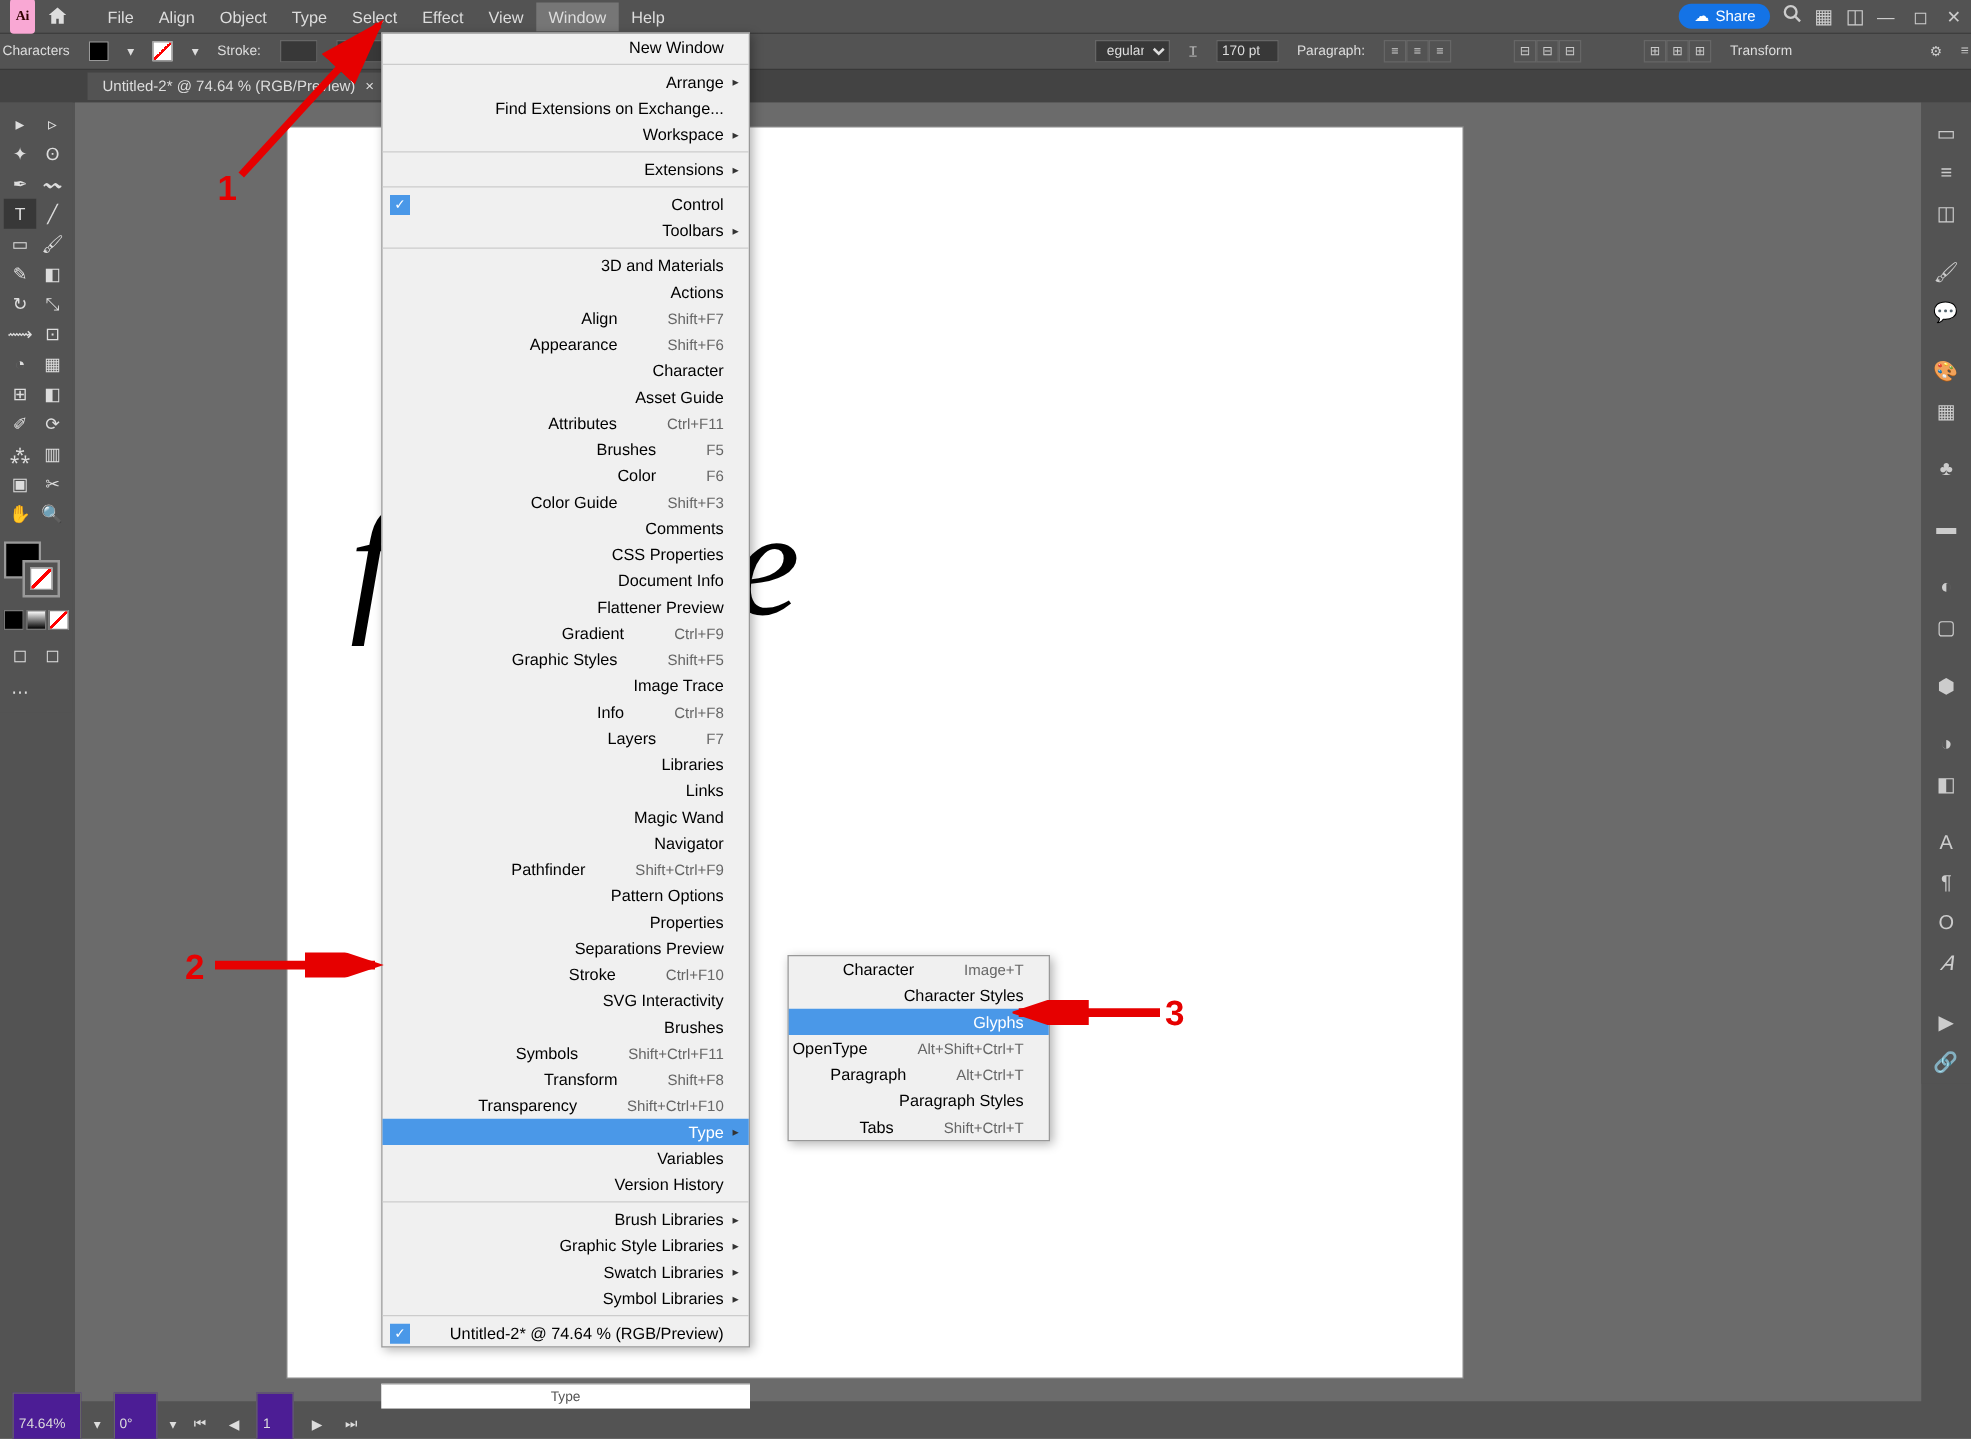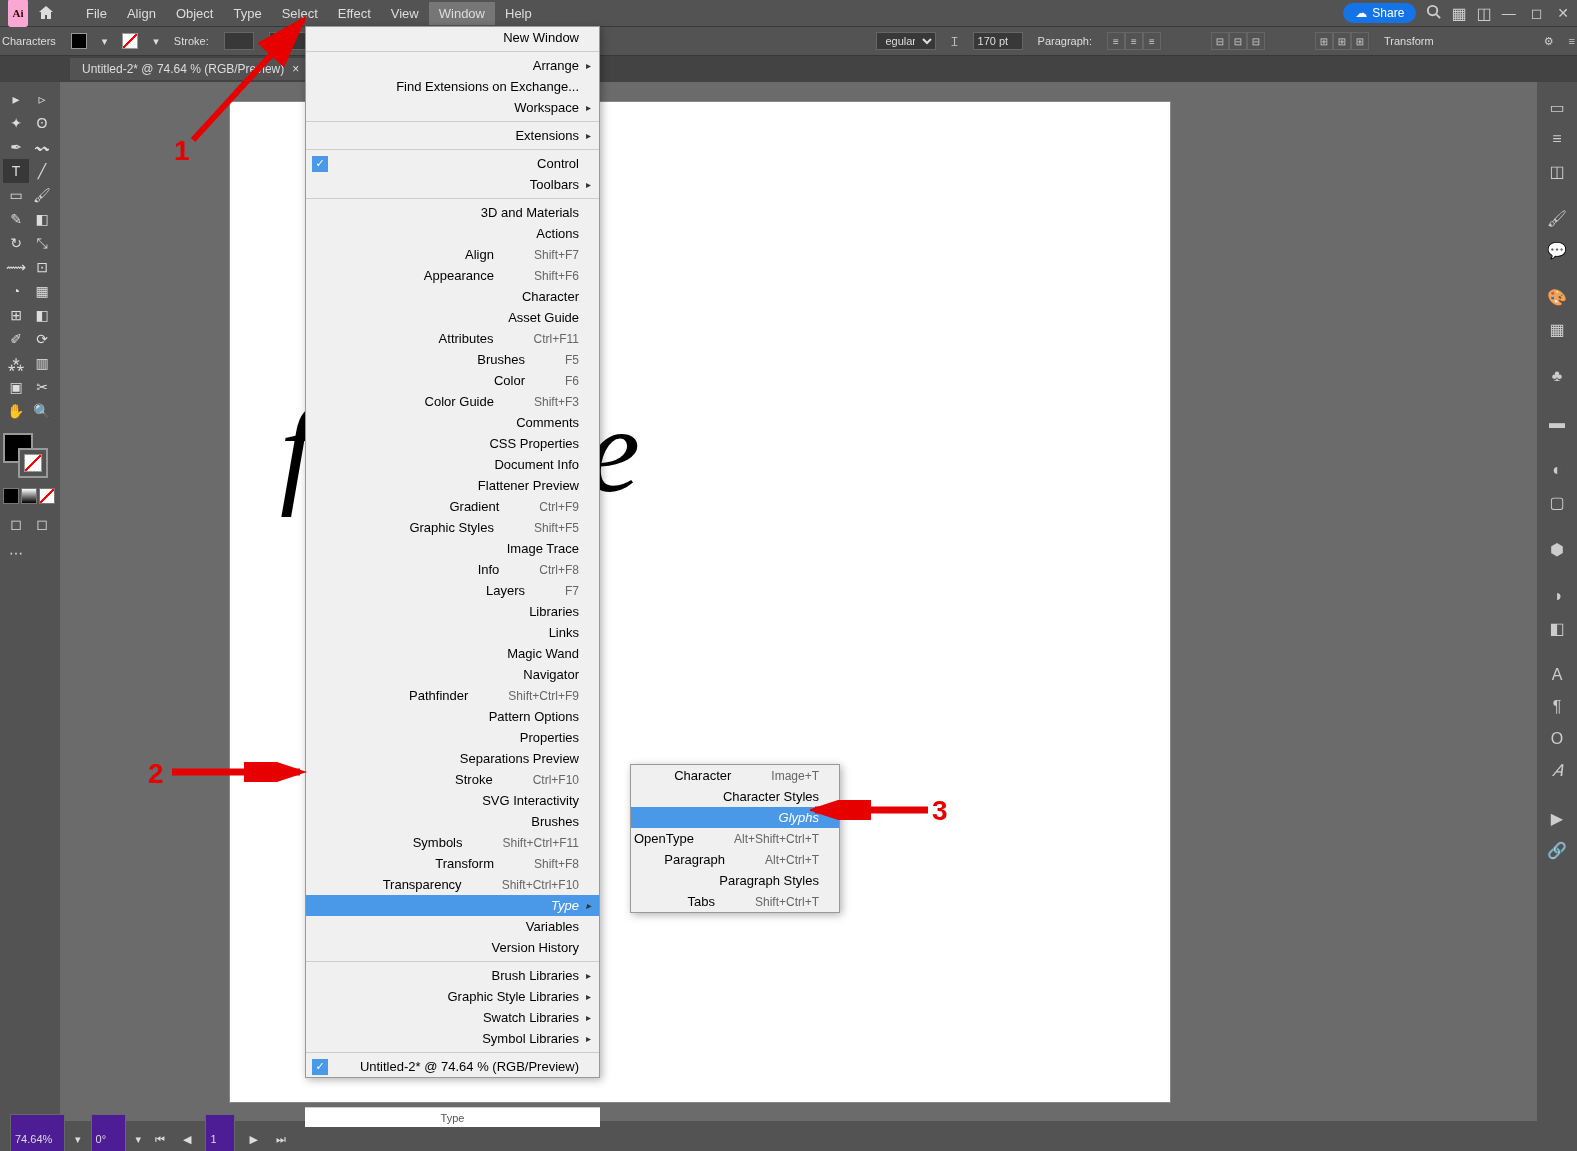--- a/index.html
+++ b/index.html
@@ -43,21 +43,21 @@
 .mini-swatches { display: flex; gap: 2px; margin-top: 5px; }
 .mini-sw { width: 16px; height: 16px; border: 1px solid #777; }
 .draw-modes { display: flex; margin-top: 8px; }
 
 .panel-right { position: absolute; top: 82px; right: 0; width: 40px; background: #535353; display: flex; flex-direction: column; align-items: center; padding-top: 10px; gap: 0; }
 .panel-ic { width: 30px; height: 30px; display: flex; align-items: center; justify-content: center; color: #ccc; cursor: pointer; margin-bottom: 2px; }
 .panel-sep { height: 15px; }
 
 .dropdown-menu { position: absolute; background: #f0f0f0; border: 1px solid #999; box-shadow: 2px 2px 8px rgba(0,0,0,0.3); font-size: 13px; color: #000; z-index: 100; }
 .dm-item { padding: 3px 20px 3px 35px; display: flex; justify-content: flex-end; align-items: center; cursor: pointer; white-space: nowrap; position: relative; }
-.dm-item:hover, .dm-item.hover { background: #4a98e8; color: #fff; font-style: italic; }
+.dm-item:hover, .dm-item.hover { background: #4a98e8; color: #fff; }
 .dm-sep { height: 1px; background: #ccc; margin: 3px 0; }
 .dm-shortcut { color: #666; margin-left: 40px; font-size: 12px; }
 .dm-sub-arrow { position: absolute; right: 8px; font-size: 10px; color: #333; }
 .dm-check { position: absolute; left: 6px; width: 16px; height: 16px; background: #4a98e8; color: #fff; display: flex; align-items: center; justify-content: center; font-size: 11px; }
 
 .window-menu { top: 26px; left: 305px; width: 295px; }
 .type-submenu { top: 764px; left: 598px; width: 210px; margin-left: 32px; }
 
 .annotation { position: absolute; color: #e60000; font-weight: bold; font-size: 28px; z-index: 200; font-family: Arial; }
 .arrow-svg { position: absolute; z-index: 200; }

